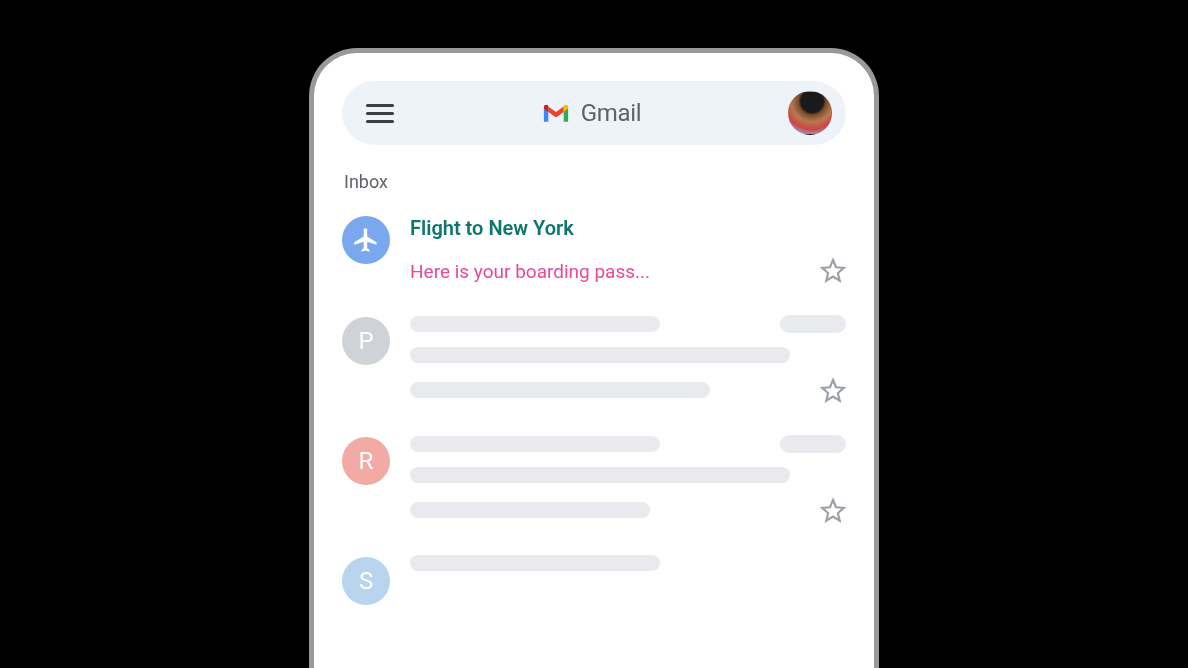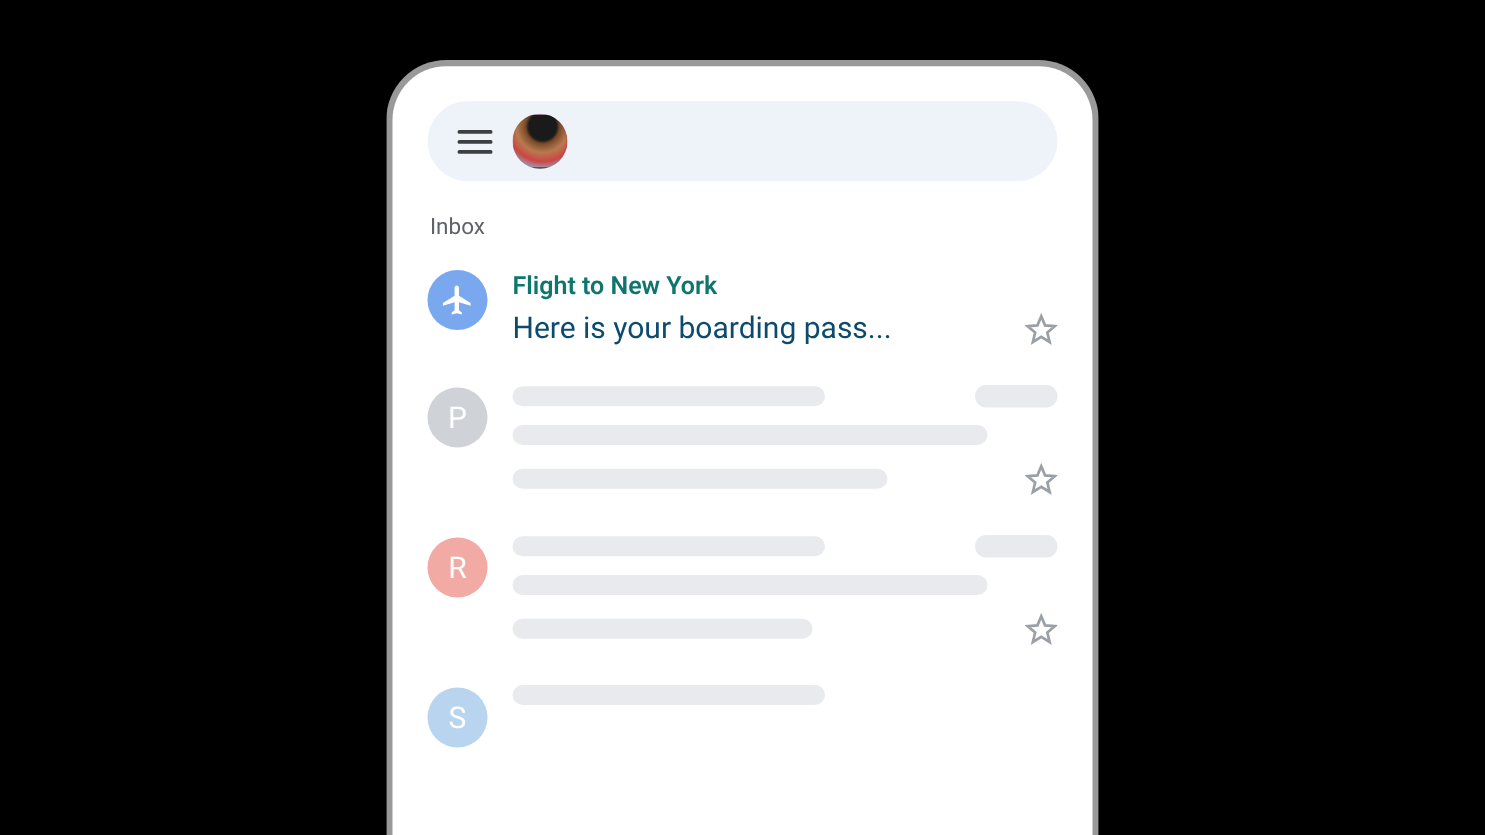--- a/index.html
+++ b/index.html
@@ -135,24 +135,24 @@
     .subject-text {
       flex: 1;
     }
     .subject {
       font-size: 20px;
       color: #0f766e;
       font-weight: 600;
       margin-top: 2px;
     }
     .snippet {
-      font-size: 24px;
-      color: #0c4a6e;
+      font-size: 19px;
+      color: #ec4899;
       font-weight: 400;
-      margin-top: 8px;
+      margin-top: 20px;
     }
     .star {
       width: 26px;
       height: 26px;
       stroke: #9aa0a6;
       stroke-width: 2;
       fill: none;
       cursor: pointer;
       align-self: flex-end;
       margin-top: 20px;
@@ -189,20 +189,31 @@
 <body>
 
 <div class="phone-frame">
 
   <div class="search-bar">
     <div class="menu-icon">
       <span></span>
         <span></span>
         <span></span>
     </div>
+    <div class="logo-area">
+      <svg class="gmail-m" viewBox="0 0 52 40">
+        <path d="M4 8 L4 36 L12 36 L12 16 L26 26 L40 16 L40 36 L48 36 L48 8 L42 4 L26 16 L10 4 Z" fill="none"></path>
+        <path d="M4 12 Q4 6 9 6 L12 8 L12 36 L4 36 Z" fill="#4285F4"></path>
+        <path d="M48 12 Q48 6 43 6 L40 8 L40 36 L48 36 Z" fill="#34A853"></path>
+        <path d="M12 8 L12 18 L26 28 L40 18 L40 8 L26 18 Z" fill="#EA4335"></path>
+        <path d="M4 12 L4 9 Q4 5 8 5 Q10 5 12 7 L12 18 L4 12" fill="#C5221F"></path>
+        <path d="M48 12 L48 9 Q48 5 44 5 Q42 5 40 7 L40 18 L48 12" fill="#FBBC04"></path>
+      </svg>
+      <span class="gmail-text">Gmail</span>
+    </div>
     <div class="avatar"></div>
   </div>
 
   <div class="section-label">Inbox</div>
 
   <div class="email-list">
 
     <div class="email-row">
       <div class="email-avatar" style="background:#7aa8ee">
         <svg viewBox="0 0 24 24" width="28" height="28" fill="#fff">

